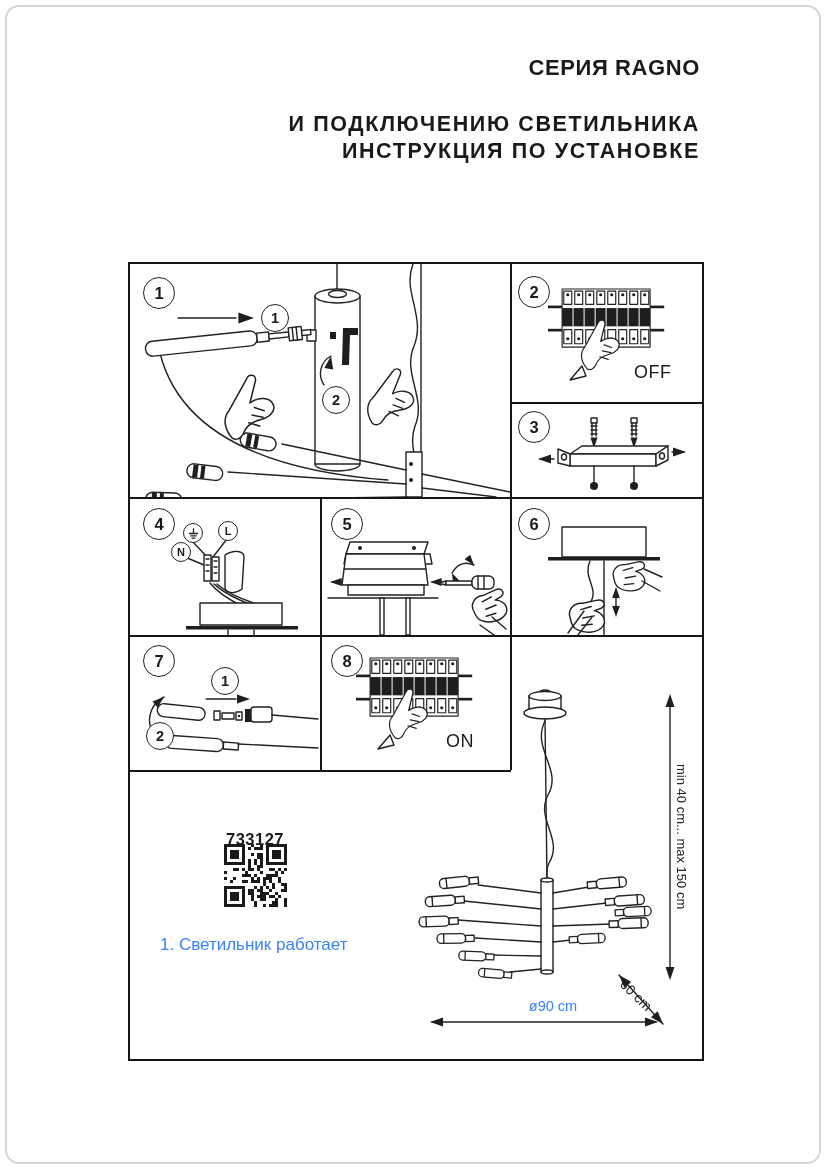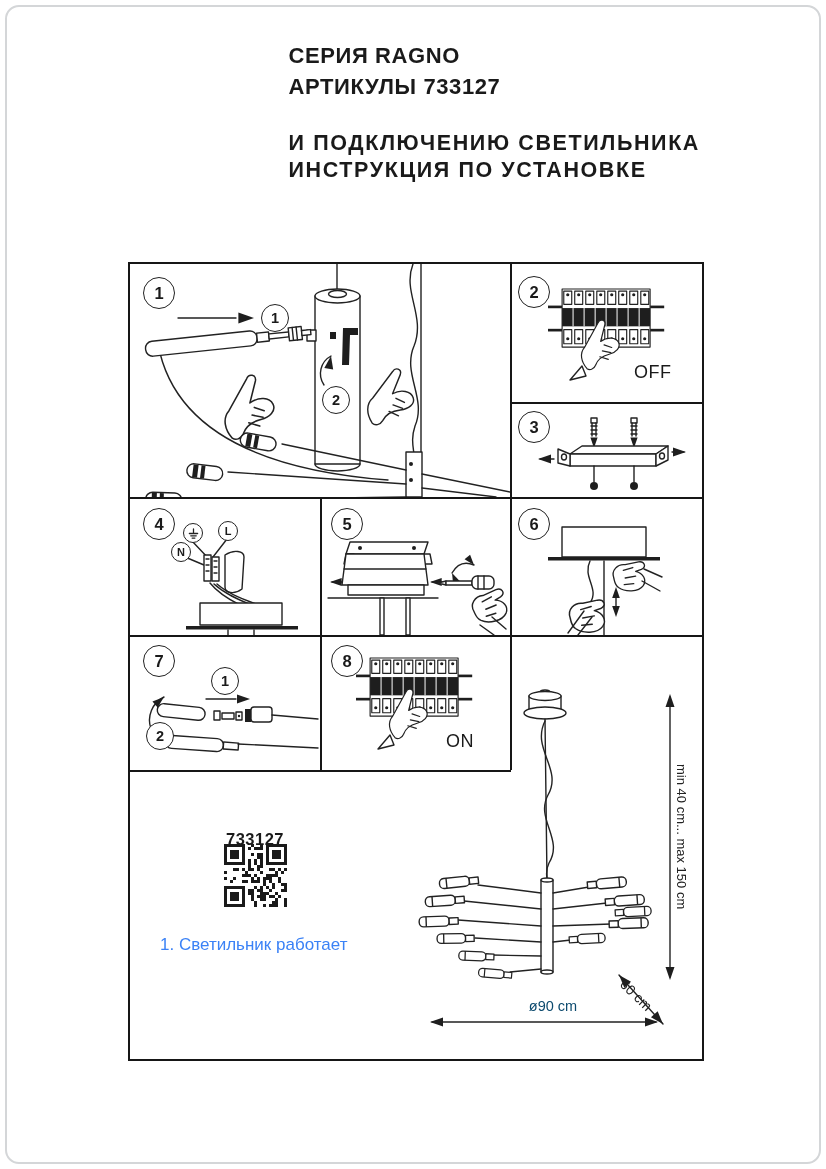--- a/index.html
+++ b/index.html
@@ -1,20 +1,20 @@
 <!DOCTYPE html>
 <html><head>
 <meta charset="utf-8">
 <style>
   html,body{margin:0;padding:0;background:#ffffff;}
   .page{position:relative;width:826px;height:1169px;background:#fff;overflow:hidden;
         font-family:"Liberation Sans", sans-serif;color:#1a1a1a;}
   .frame{position:absolute;inset:5px;border:2px solid #d4d6d8;border-radius:14px;pointer-events:none;}
   
-  .hdr{position:absolute;top:40px;right:126px;text-align:left;}
+  .hdr{position:absolute;top:52px;right:126px;text-align:right;}
   .hdr .l1{font-size:22px;font-weight:bold;line-height:31px;letter-spacing:.6px;}
   .hdr .ttl{margin-top:28px;font-size:21.5px;font-weight:bold;line-height:27px;letter-spacing:1.6px;}
   
   .fig{position:absolute;left:128px;top:262px;width:572px;height:795px;border:2px solid #161616;}
   .gl{position:absolute;background:#161616;}
   .panel{position:absolute;overflow:hidden;}
   .cnum{position:absolute;width:30px;height:30px;border:1.8px solid #222;border-radius:50%;
         display:flex;align-items:center;justify-content:center;font-size:16.5px;font-weight:bold;background:#fff;z-index:3;}
   .cnum.sm{width:26px;height:26px;font-size:14.5px;border-width:1.6px;}
   .cnum.xs{width:18px;height:18px;font-size:11px;font-weight:bold;border-width:1.4px;}
@@ -23,21 +23,21 @@
   .ln{stroke:#222;fill:none;stroke-width:1.4;stroke-linecap:round;stroke-linejoin:round;}
   .wh{fill:#fff;stroke:#222;stroke-width:1.4;stroke-linejoin:round;}
   .fl{fill:#1e1e1e;stroke:none;}
   
   .article{position:absolute;left:94px;top:552px;width:62px;text-align:center;font-size:16.5px;font-weight:bold;letter-spacing:.5px;margin-top:14px;}
   .qr{position:absolute;left:94px;top:580px;width:63px;height:63px;}
   .notes{position:absolute;left:30px;top:668px;width:300px;font-size:17px;line-height:25px;color:#3b82f6;}
   .dimv{position:absolute;left:540px;top:430px;height:285px;width:22px;display:flex;align-items:center;justify-content:center;
         writing-mode:vertical-rl;font-size:13px;color:#222;}
   .dim60{position:absolute;left:498px;top:712px;font-size:14px;color:#222;transform:rotate(44deg);transform-origin:left top;}
-  .dim90{position:absolute;left:378px;top:734px;width:90px;text-align:center;font-size:14.5px;color:#0c4a6e;}
+  .dim90{position:absolute;left:378px;top:734px;width:90px;text-align:center;font-size:14.5px;color:#3b82f6;}
 </style>
 </head>
 <body>
 
 <svg width="0" height="0" style="position:absolute">
 <defs>
   <path id="ah" d="M0,0 L13,-4.5 L13,4.5 Z" class="fl"></path>
   <g id="sym-hand">
     <path d="M13,62 C6,54 4,44 10,37 L26,8 C28,3 35,4 34,10 L29,30 C37,24 47,25 50,31 C53,37 47,43 39,45 C31,47 25,52 23,58 C21,63 16,64 13,62 Z" class="wh"></path>
     <path d="M33,34 l9,3 M31,41 l10,2 M28,48 l10,3" class="ln" stroke-width="1.1"></path>
@@ -102,21 +102,20 @@
     <rect x="0" y="2" width="9" height="6.5" class="wh" stroke-width="1.1"></rect>
   </g>
 </defs>
 </svg>
 
 <div class="page">
   <div class="frame"></div>
 
   <div class="hdr">
     <div class="l1">СЕРИЯ RAGNO</div>
-    <div class="l1">АРТИКУЛЫ 733127</div>
     <div class="ttl">
       <div>И ПОДКЛЮЧЕНИЮ СВЕТИЛЬНИКА</div>
       <div>ИНСТРУКЦИЯ ПО УСТАНОВКЕ</div>
     </div>
   </div>
 
   <div class="fig">
 
     <div class="gl" style="left:380px;top:0;width:2px;height:506px"></div>
     <div class="gl" style="left:190px;top:233px;width:2px;height:273px"></div>

